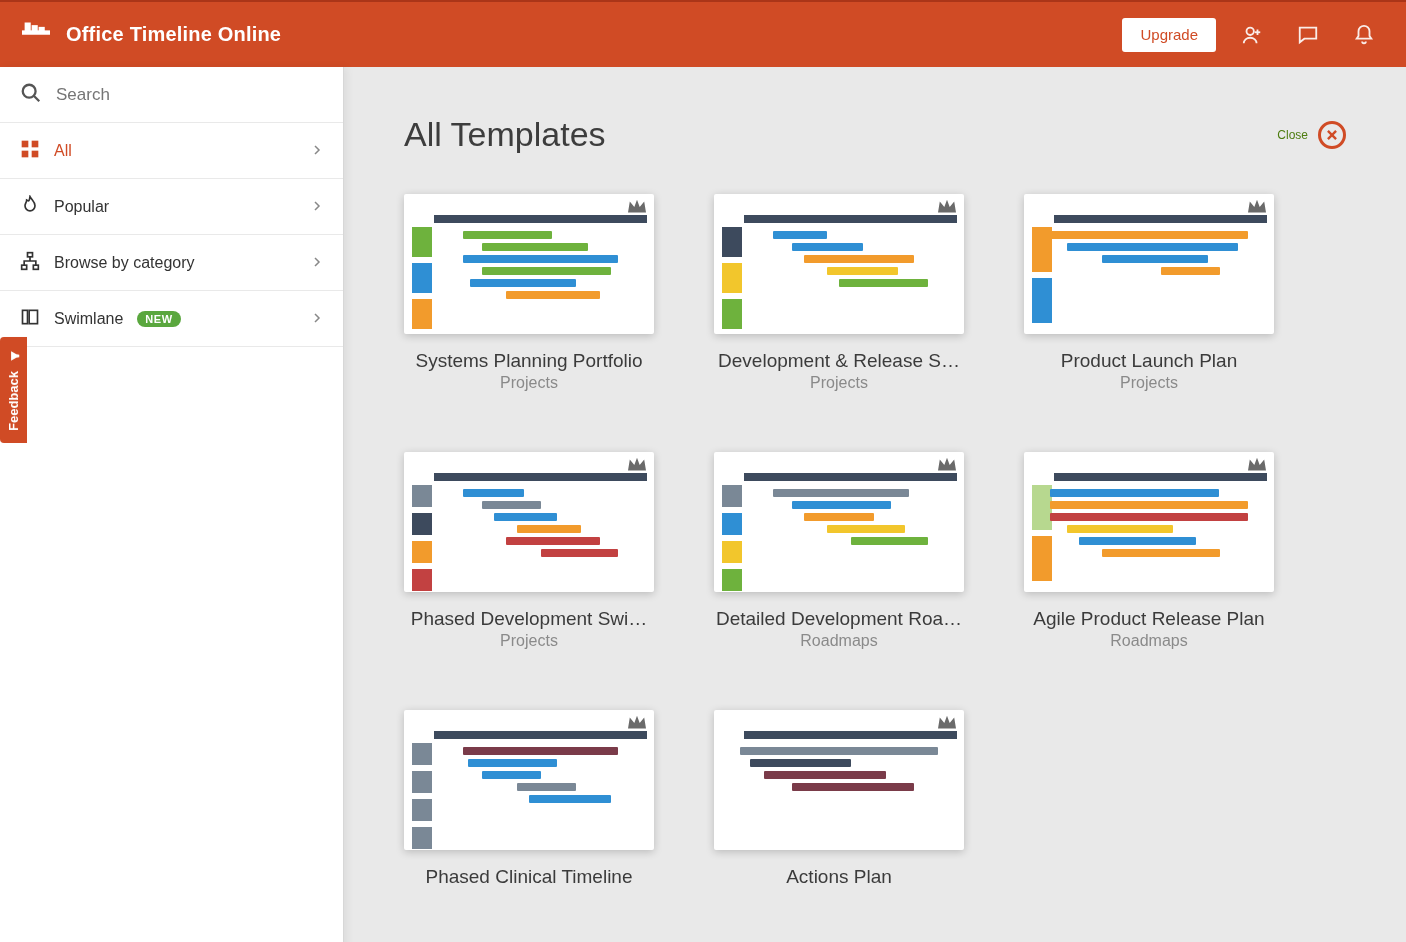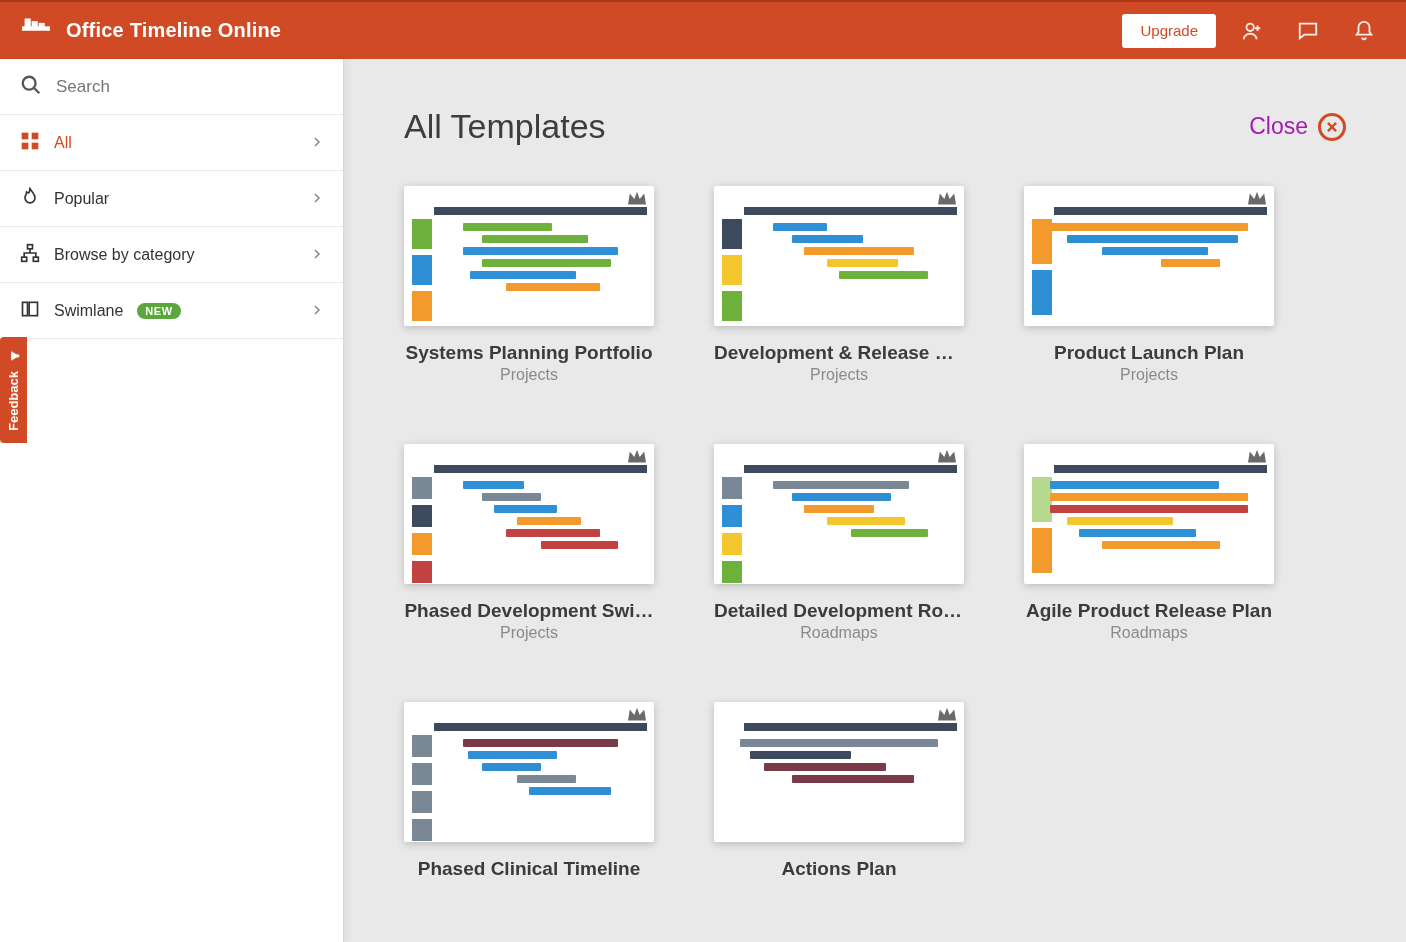--- a/index.html
+++ b/index.html
@@ -1,20 +1,20 @@
 <!DOCTYPE html>
 <html><head>
 <meta charset="utf-8">
 <style>
   * { box-sizing: border-box; margin: 0; padding: 0; }
   html, body { height: 100%; font-family: "Segoe UI", Tahoma, Arial, sans-serif; background:#e9e9e9; overflow:hidden; }
 
   
   .header {
-    height: 59px;
+    height: 67px;
     background: #d04b25;
     border-top: 2px solid #aa3518;
     display:flex;
     align-items:center;
     padding: 16px 22px;
     color:#fff;
     gap:16px;
   }
   .logo-icon { width:28px; height:24px; }
   .app-title { font-size:20px; font-weight:600; letter-spacing:0.2px; }
@@ -66,21 +66,21 @@
     display:flex; align-items:center; gap:8px; cursor:pointer;
     transform: rotate(180deg) translateY(50%);
     left:0; top:390px;
   }
 
   
   .main { flex:1; overflow:auto; padding:48px 60px 40px 60px; }
   .title-row { display:flex; align-items:center; }
   .page-title { font-size:34px; color:#3d3d3d; font-weight:500; }
   .close-block { margin-left:auto; display:flex; align-items:center; gap:10px; cursor:pointer; }
-  .close-text { color:#a21caf; font-size:23px; }
+  .close-text { color:#4d7c0f; font-size:12px; }
   .close-circle {
     width:28px; height:28px; border:3px solid #d04b25; border-radius:50%;
     display:flex; align-items:center; justify-content:center; color:#d04b25; font-weight:bold;
   }
 
   .grid {
     margin-top:40px;
     display:grid;
     grid-template-columns: repeat(3, 250px);
     justify-content:space-between;
@@ -89,21 +89,21 @@
   }
   .card { width:250px; }
   .thumb {
     width:250px; height:140px; background:#fff; border-radius:2px;
     box-shadow:0 2px 8px rgba(0,0,0,0.2);
     position:relative; overflow:hidden; cursor:pointer;
     display:flex; align-items:center; justify-content:center;
   }
   .crown { position:absolute; top:4px; right:6px; color:#6a6a6a; }
   .card-title {
-    margin-top:16px; text-align:center; font-size:19px; color:#3b3b3b; font-weight:700;
+    margin-top:16px; text-align:center; font-size:19px; color:#3b3b3b; font-weight:400;
     white-space:nowrap; overflow:hidden; text-overflow:ellipsis;
   }
   .card-sub { text-align:center; font-size:16px; color:#8a8a8a; margin-top:2px; }
 
   
   .mini { width:94%; height:78%; position:relative; }
   .mini .lane {
     position:absolute; height:8px; border-radius:1px;
   }
   .swim {

